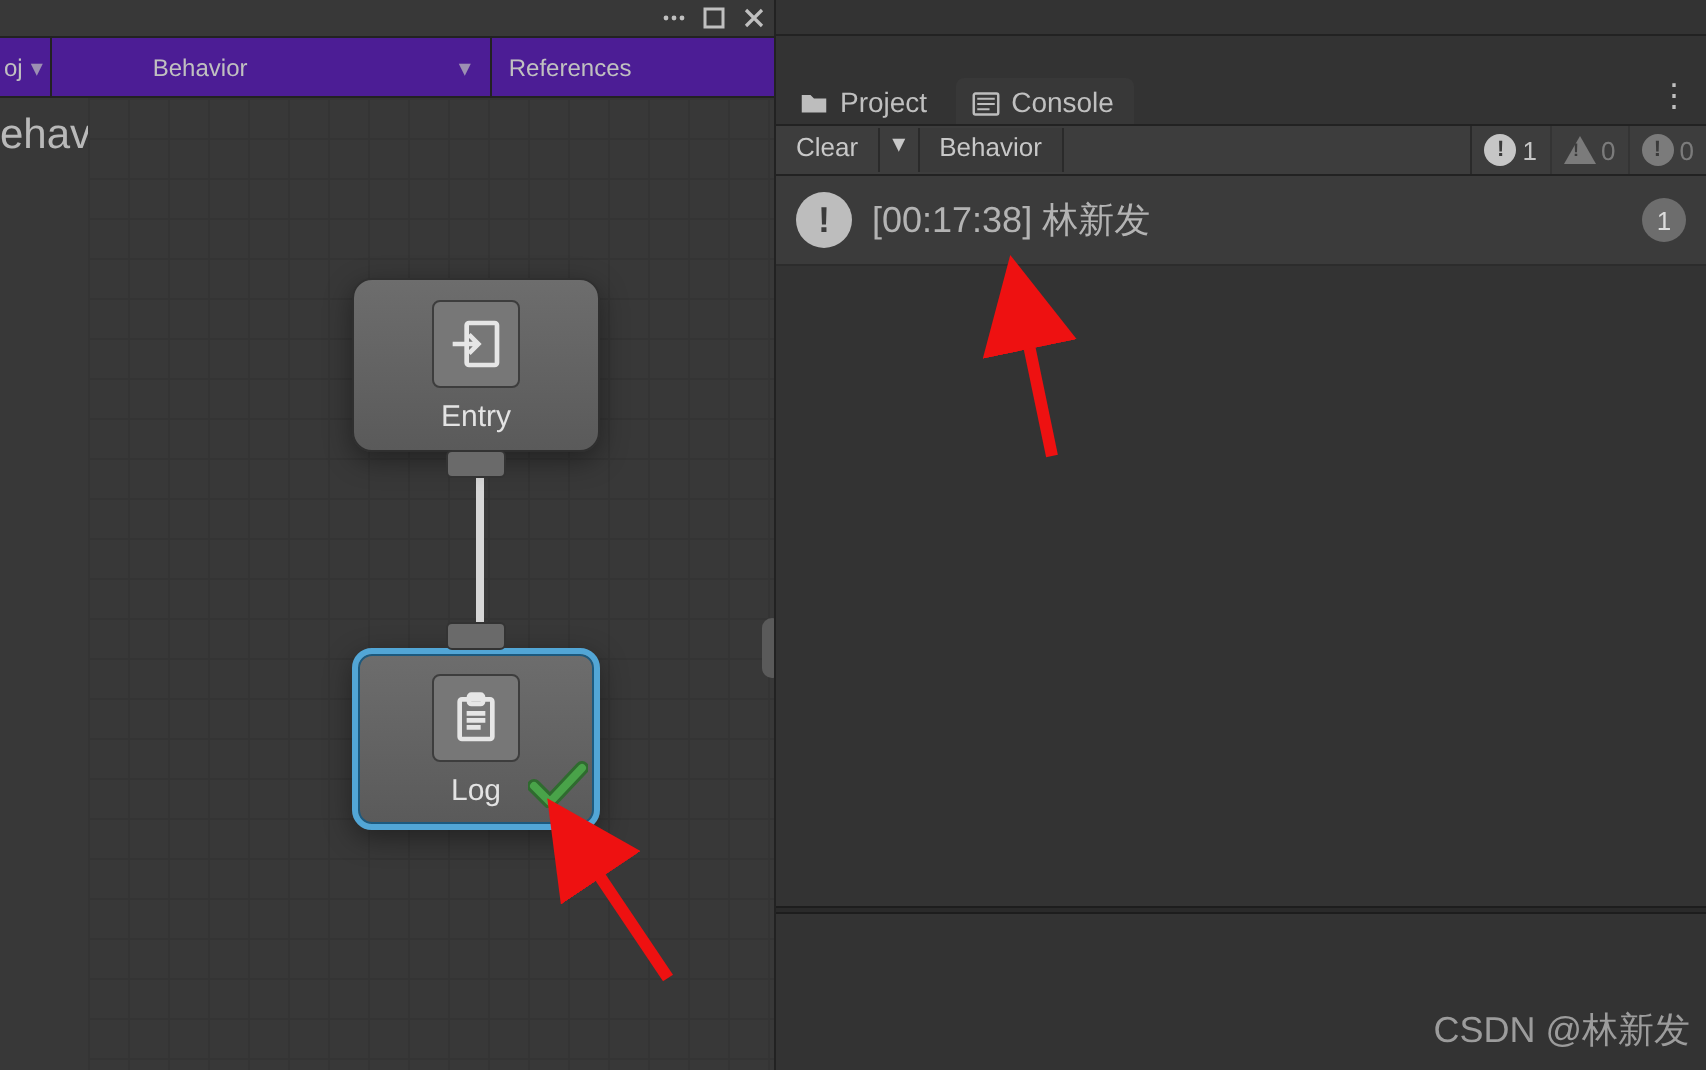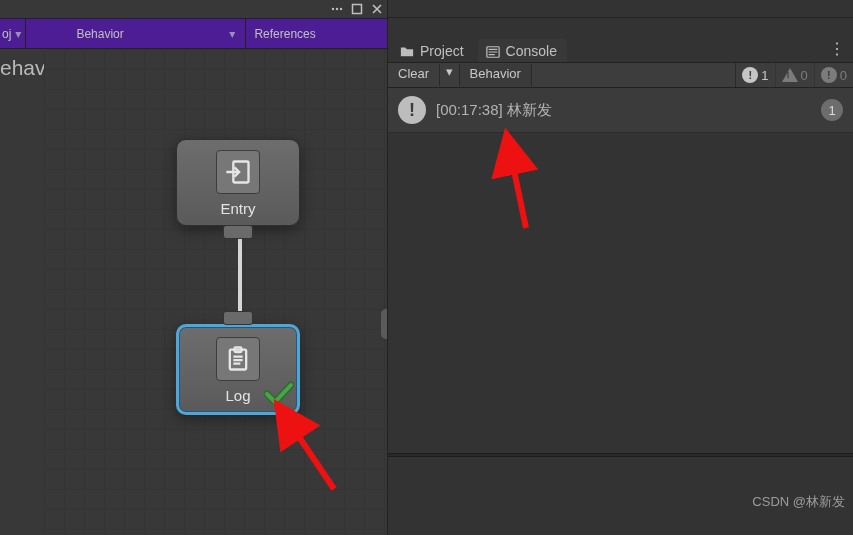--- a/index.html
+++ b/index.html
@@ -59,27 +59,27 @@
   .counter-group { margin-left:auto; display:flex; align-items:center; height:100%; }
   .counter { display:flex; align-items:center; gap:3px; padding: 0 6px; font-size:13px; color:#c6c6c6; border-left:1px solid #2a2a2a; height:100%; }
   .counter.dim { opacity:.45; }
   .circ { width:16px; height:16px; border-radius:50%; background:#c6c6c6; color:#3a3a3a; display:flex; align-items:center; justify-content:center; font-weight:700; font-size:11px; }
   .tri { width:0; height:0; border-left:8px solid transparent; border-right:8px solid transparent; border-bottom:14px solid #c6c6c6; position:relative; }
   .tri span { position:absolute; left:-3px; top:2px; font-size:9px; font-weight:700; color:#3a3a3a; }
 
   .log-list { flex:1; background:#333; position:relative; overflow:hidden; }
   .log-row { display:flex; align-items:center; gap:10px; padding:8px 10px 8px 10px; border-bottom:1px solid #2c2c2c; background:#3b3b3b; }
   .log-row .big-circ { width:28px; height:28px; border-radius:50%; background:#bdbdbd; color:#3b3b3b; display:flex; align-items:center; justify-content:center; font-weight:700; font-size:18px; flex:none; }
-  .log-lines { display:flex; flex-direction:column; line-height:1.25; font-size:15px; }
+  .log-lines { display:flex; flex-direction:column; line-height:1.25; font-size:18px; }
   .log-line1 { color:#b3b3b3; }
   .log-line2 { color:#c8c8c8; }
   .badge { margin-left:auto; min-width:22px; height:22px; padding:0 6px; border-radius:11px; background:#6d6d6d; color:#dcdcdc; font-size:13px; display:flex; align-items:center; justify-content:center; }
   .h-divider { position:absolute; left:0; right:0; bottom:78px; height:4px; background:#2a2a2a; border-top:1px solid #1d1d1d; border-bottom:1px solid #1d1d1d; }
 
-  .watermark { position:absolute; right:8px; bottom:24px; font-size:13px; color:#9c9c9c; }
+  .watermark { position:absolute; right:8px; bottom:8px; font-size:18px; color:#9c9c9c; }
 
   
   .arrow { position:absolute; pointer-events:none; }
   .arrow svg { overflow:visible; }
 </style>
 </head>
 <body>
 
 <div class="root">
 

